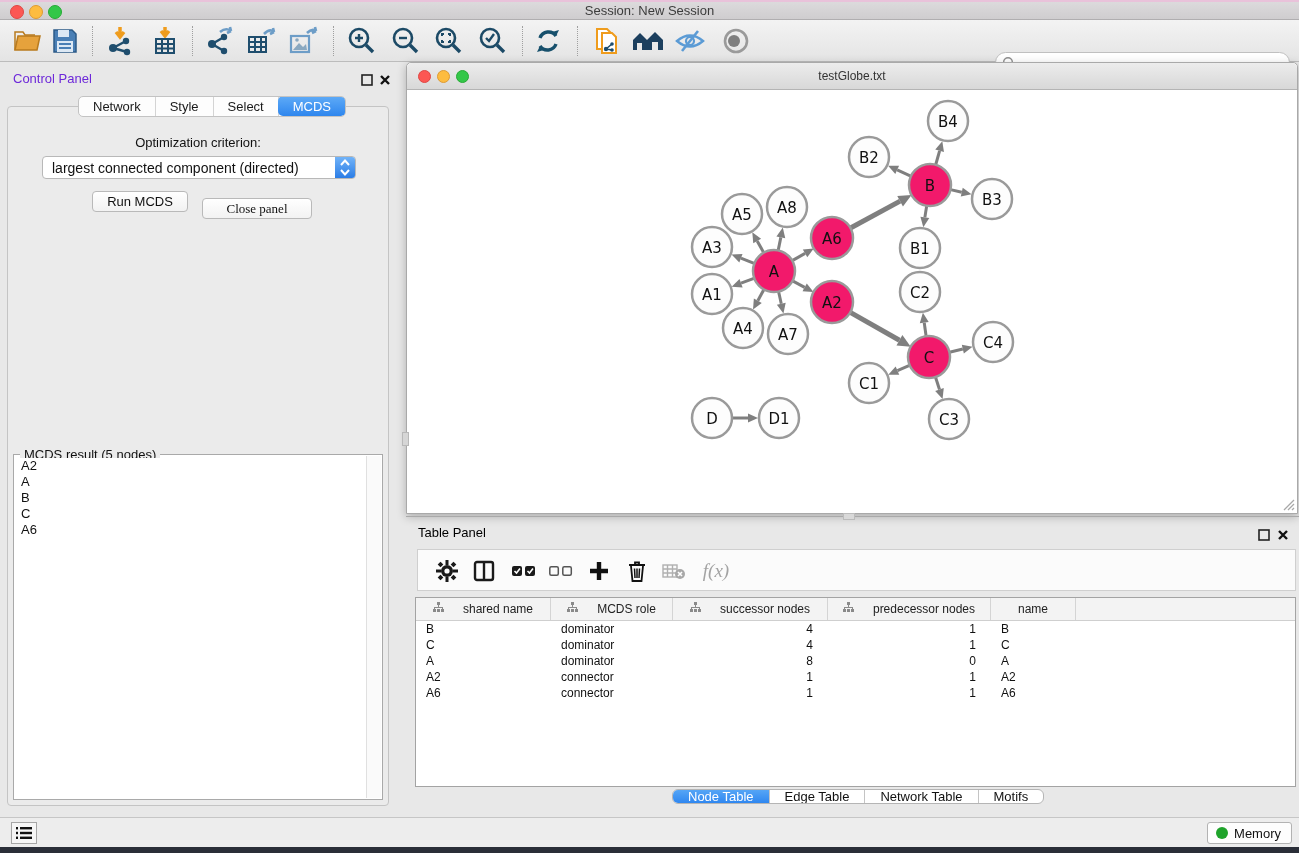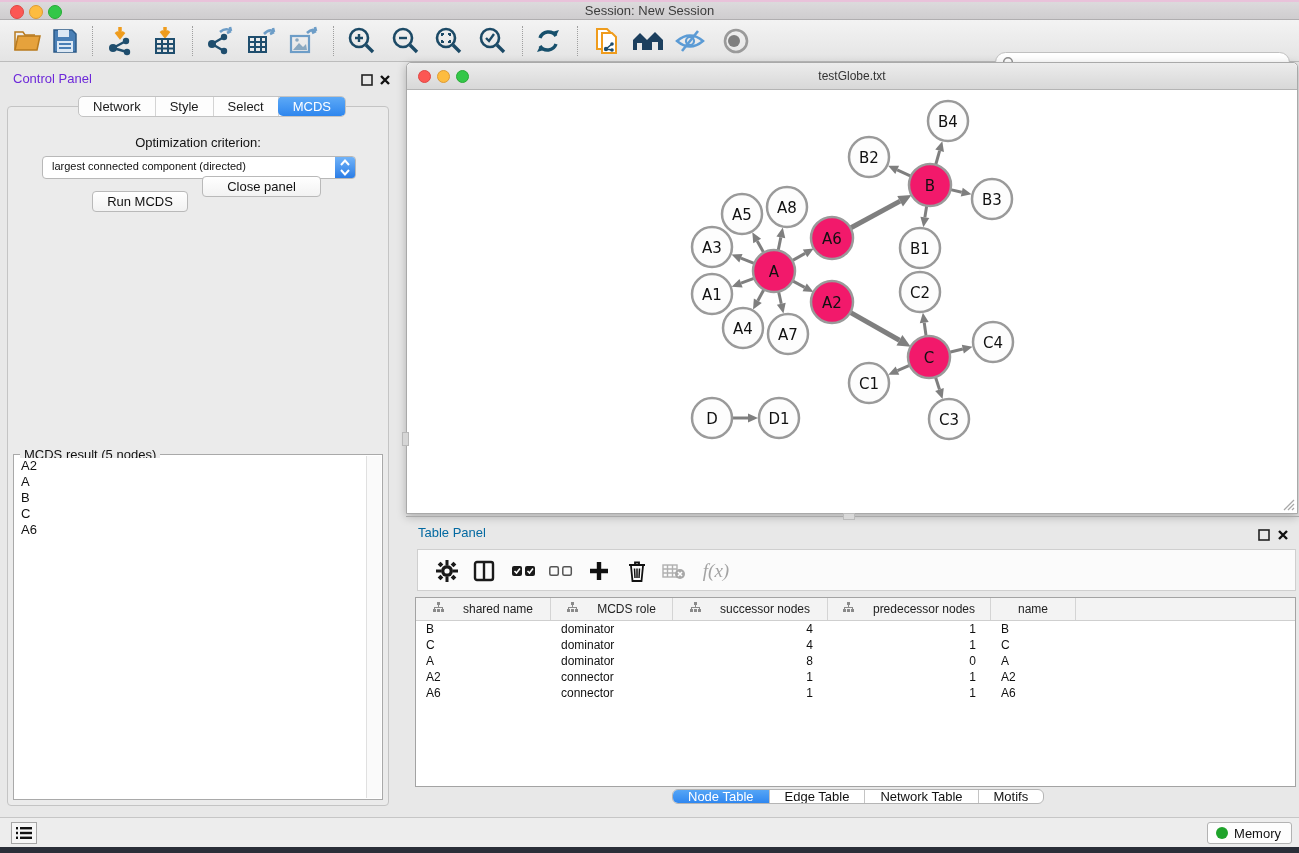--- a/index.html
+++ b/index.html
@@ -61,21 +61,21 @@
   }
   .cp-panel{
     left:7px;top:106px;width:382px;height:700px;
     background:#ebebeb;border:1px solid #c4c4c4;border-radius:4px;box-sizing:border-box;
   }
   .opt-label{left:0;top:135px;width:396px;text-align:center;font-size:13px;color:#111;}
   .dropdown{
     left:42px;top:156px;width:314px;height:23px;background:#fff;
     border:1px solid #b8b8b8;border-radius:4px;box-sizing:border-box;
   }
-  .dropdown .dd-text{position:absolute;left:9px;top:3px;font-size:11px;color:#111;white-space:nowrap;}
+  .dropdown .dd-text{position:absolute;left:9px;top:3px;font-size:14px;color:#111;white-space:nowrap;}
   .dd-stepper{
     position:absolute;right:0;top:0;width:20px;height:21px;
     background:linear-gradient(#71b3f8,#2b7de6);
     border-radius:0 3px 3px 0;
   }
   .dd-stepper svg{position:absolute;left:4px;top:2px;}
   .push{
     position:absolute;height:21px;background:linear-gradient(#ffffff,#f2f2f2);
     border:1px solid #b9b9b9;border-radius:4px;box-sizing:border-box;
     font-size:13px;color:#111;display:flex;align-items:center;justify-content:center;
@@ -111,21 +111,21 @@
   .ntl.red{background:#fc5753;border:1px solid #df4744;left:11px;}
   .ntl.yel{background:#fdbc40;border:1px solid #de9b33;left:30px;}
   .ntl.grn{background:#33c748;border:1px solid #27aa35;left:49px;}
   .netcanvas{position:absolute;left:1px;top:27px;}
   .resize-grip{position:absolute;right:2px;bottom:2px;}
   .pane-grip-left{left:402px;top:432px;width:7px;height:14px;background:#d6d6d6;border:1px solid #b8b8b8;box-sizing:border-box;}
   .divider-h{left:406px;top:516px;width:893px;height:1px;background:#a9a9a9;}
   .pane-grip-bottom{left:843px;top:513px;width:12px;height:7px;background:#d9d9d9;border:1px solid #bbb;box-sizing:border-box;}
 
   
-  .tp-title{left:418px;top:525px;font-size:13px;color:#0369a1;}
+  .tp-title{left:418px;top:525px;font-size:13px;color:#000000;}
   .tp-toolbar{
     left:417px;top:549px;width:879px;height:42px;
     background:#fbfbfb;border:1px solid #cfcfcf;box-sizing:border-box;
   }
   .tp-btn{position:absolute;top:6px;width:32px;height:30px;display:flex;align-items:center;justify-content:center;}
   .tablebox{
     left:415px;top:597px;width:881px;height:190px;
     background:#fff;border:1px solid #a3a3a3;box-sizing:border-box;overflow:hidden;
   }
   .thead{display:flex;height:22px;background:#f3f3f3;border-bottom:1px solid #cfcfcf;}
@@ -336,21 +336,21 @@
 <div class="abs dropdown">
   <span class="dd-text">largest connected component (directed)</span>
   <span class="dd-stepper">
     <svg width="12" height="17" viewBox="0 0 12 17">
         <path d="M2 6 L6 1.5 L10 6" fill="none" stroke="#fff" stroke-width="2"></path>
         <path d="M2 11 L6 15.5 L10 11" fill="none" stroke="#fff" stroke-width="2"></path>
       </svg>
   </span>
 </div>
 <div class="push" style="left:92px;top:191px;width:96px;">Run MCDS</div>
-<div class="push" style="left:202px;top:176px;width:119px;">Close panel</div>
+<div class="push" style="left:202px;top:198px;width:110px;font-family:Liberation Serif, serif;">Close panel</div>
 <div class="abs fieldset">
   <span class="fieldset-legend">MCDS result (5 nodes)</span>
   <div class="result-list" id="result-list">
       <div class="result-item">A2</div>
       <div class="result-item">A</div>
       <div class="result-item">B</div>
       <div class="result-item">C</div>
       <div class="result-item">A6</div>
     </div>
   <div class="result-scroll"></div>

